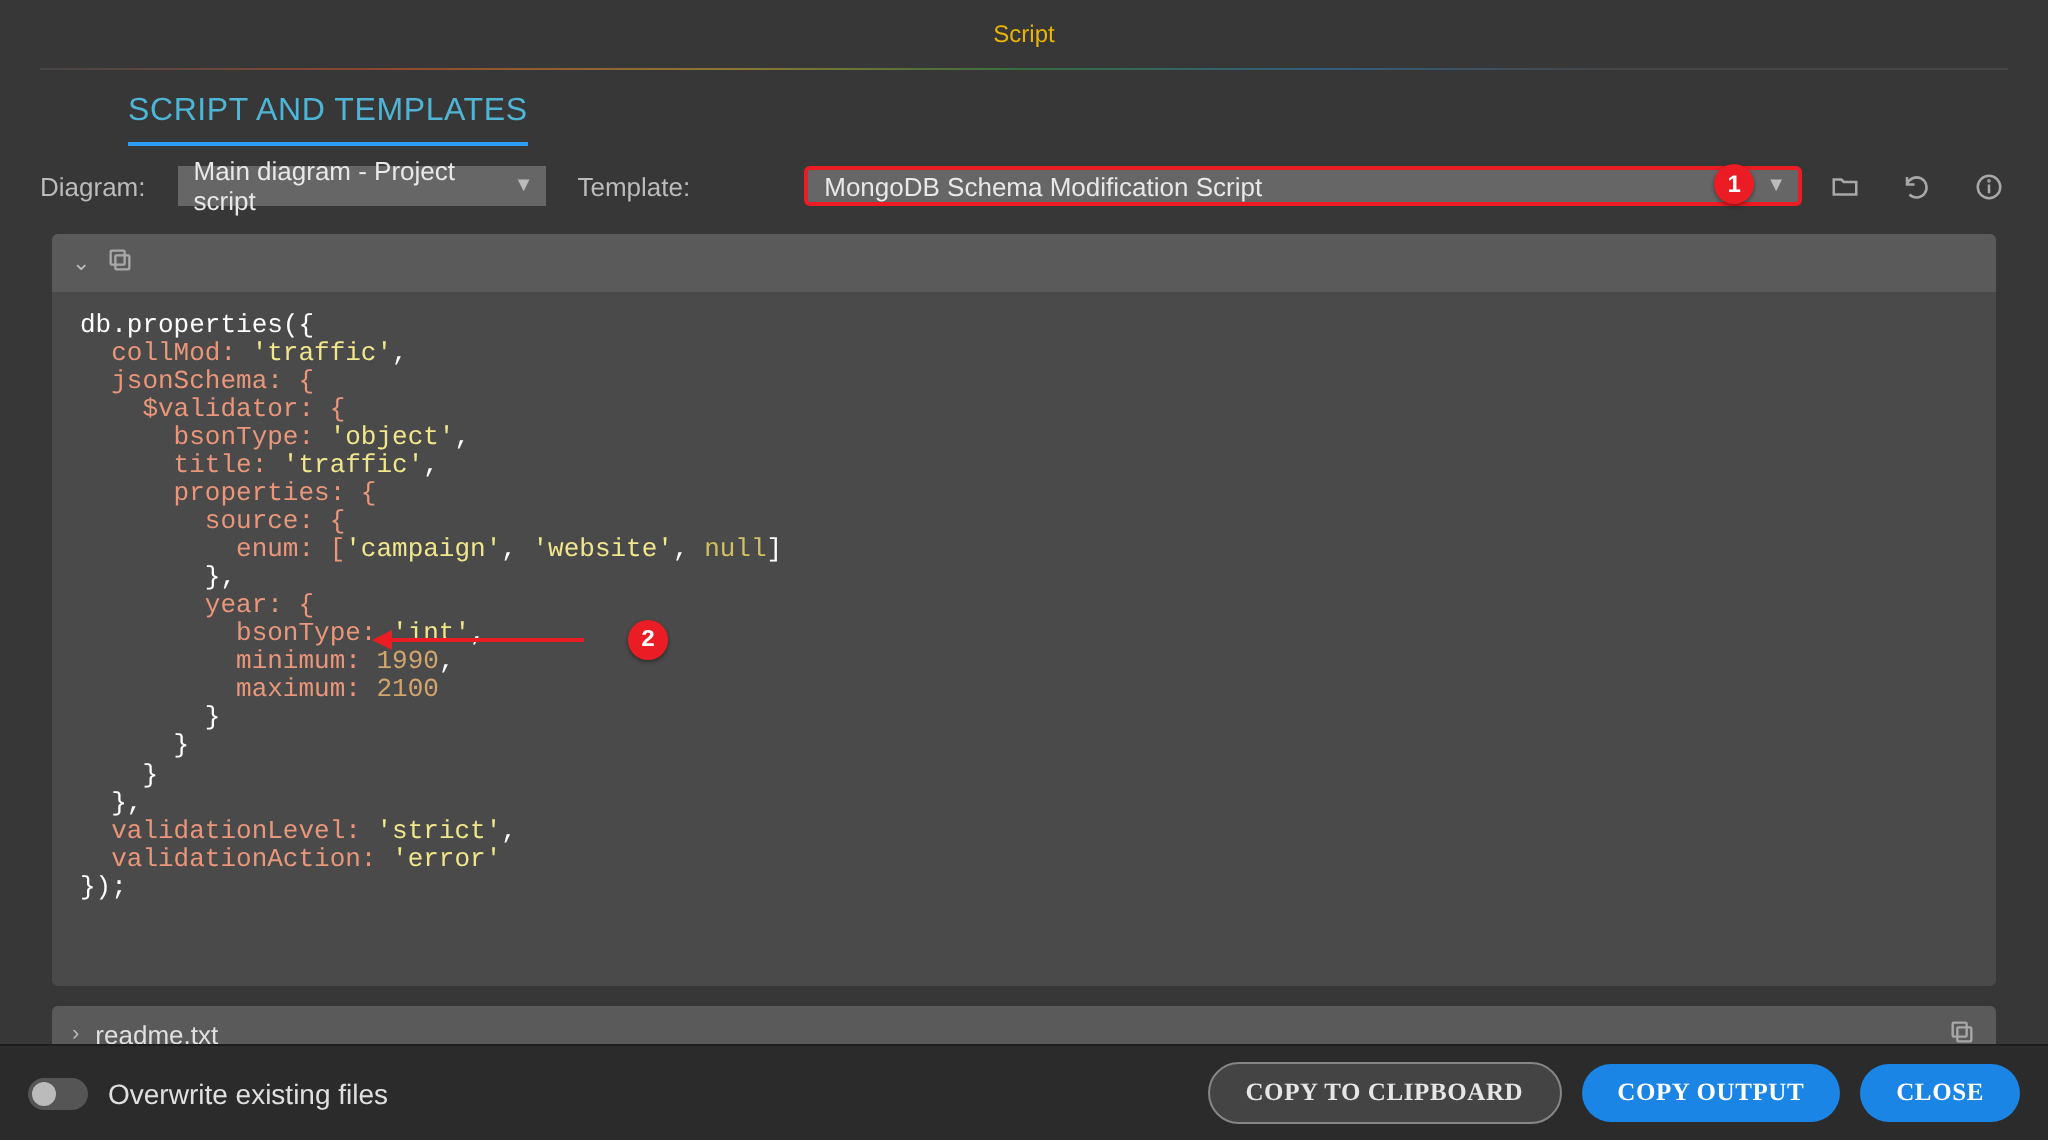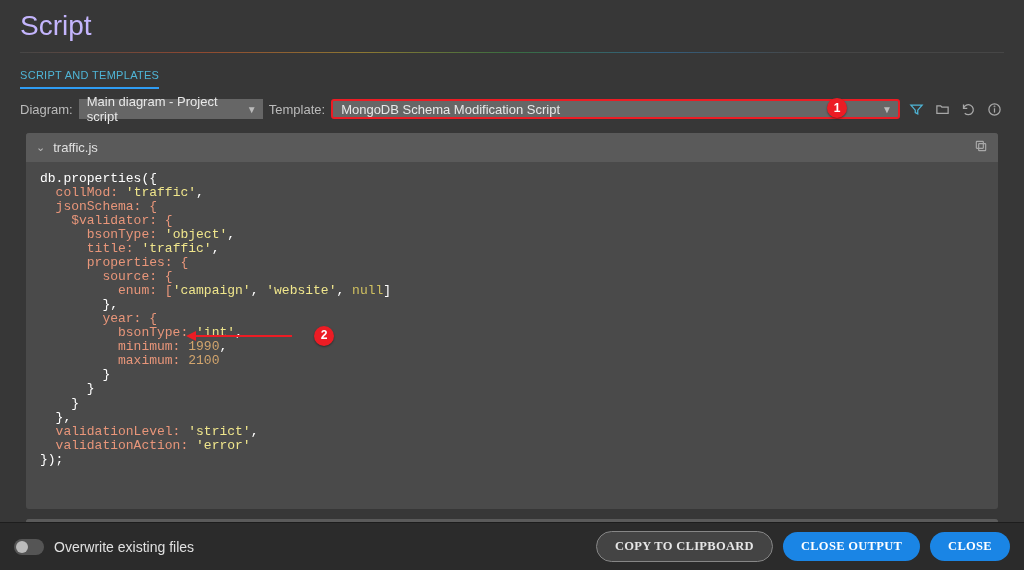--- a/index.html
+++ b/index.html
@@ -31,44 +31,46 @@
     width: 1024px;
     height: 570px;
     background: var(--bg-main);
     font-family: "Segoe UI", Arial, sans-serif;
     color: var(--text-main);
     overflow: hidden;
     position: relative;
   }
   .titlebar {
     padding: 10px 20px 6px 20px;
-    font-size: 28px;
-    color: #c4b5fd;
+    font-size: 12px;
+    color: #eab308;
+    text-align: center;
   }
   .rainbow {
     height: 1px;
     margin: 4px 20px 0 20px;
     background: linear-gradient(90deg,#555 0%,#e8592a 18%,#e2b92e 35%,#3aa24a 50%,#2f84c4 65%,#555 80%);
     opacity: .5;
   }
   .tabsec {
     padding: 12px 20px 0 20px;
   }
   .tab-label {
     display: inline-block;
-    font-size: 11px;
+    font-size: 16px;
     letter-spacing: .3px;
     color: var(--accent-cyan);
     padding-bottom: 6px;
     border-bottom: 2px solid var(--header-underline);
+    margin-left: 44px;
   }
   .controls-row {
     display: flex;
     align-items: center;
-    gap: 6px;
+    gap: 16px;
     padding: 10px 20px 0 20px;
     font-size: 13px;
     color: var(--text-dim);
   }
   .select {
     background: var(--select-bg);
     color: var(--select-text);
     border: none;
     font-size: 13px;
     padding: 2px 24px 2px 8px;
@@ -83,20 +85,21 @@
     right: 6px;
     top: 50%;
     transform: translateY(-50%);
     font-size: 10px;
     color: var(--text-dim);
   }
   .template-select {
     width: 100%;
     border: 2px solid var(--red);
     border-radius: 3px;
+    margin-left: 41px;
   }
   .num-badge {
     width: 20px;
     height: 20px;
     border-radius: 50%;
     background: var(--red);
     color: #fff;
     font-weight: 600;
     font-size: 12px;
     display: inline-flex;
@@ -268,21 +271,20 @@
         <circle cx="12" cy="12" r="9"></circle>
         <line x1="12" y1="10" x2="12" y2="17"></line>
         <circle cx="12" cy="7" r="0.5" fill="currentColor"></circle>
       </svg>
   </span>
 </div>
 
 <div class="code-panel">
   <div class="code-header">
     <span class="chev">⌄</span>
-    <span class="filename">traffic.js</span>
     <span class="copy-icon">
       <svg width="14" height="14" viewBox="0 0 24 24" fill="none" stroke="currentColor" stroke-width="2">
           <rect x="8" y="8" width="12" height="12" rx="1"></rect>
           <rect x="4" y="4" width="12" height="12" rx="1"></rect>
         </svg>
     </span>
   </div>
   <div class="code-body"><span>db.properties({</span>
 <span class="k">  collMod: </span><span class="s">'traffic'</span><span>,</span>
 <span class="k">  jsonSchema: {</span>
@@ -327,15 +329,15 @@
   </div>
 </div>
 
 <div class="footer">
   <div class="toggle">
     <div class="knob"></div>
   </div>
   <span class="toggle-label">Overwrite existing files</span>
   <div class="footer-spacer"></div>
   <button class="btn btn-outline">COPY TO CLIPBOARD</button>
-  <button class="btn btn-primary">CLOSE OUTPUT</button>
+  <button class="btn btn-primary">COPY OUTPUT</button>
   <button class="btn btn-primary">CLOSE</button>
 </div>
 
 </body></html>

